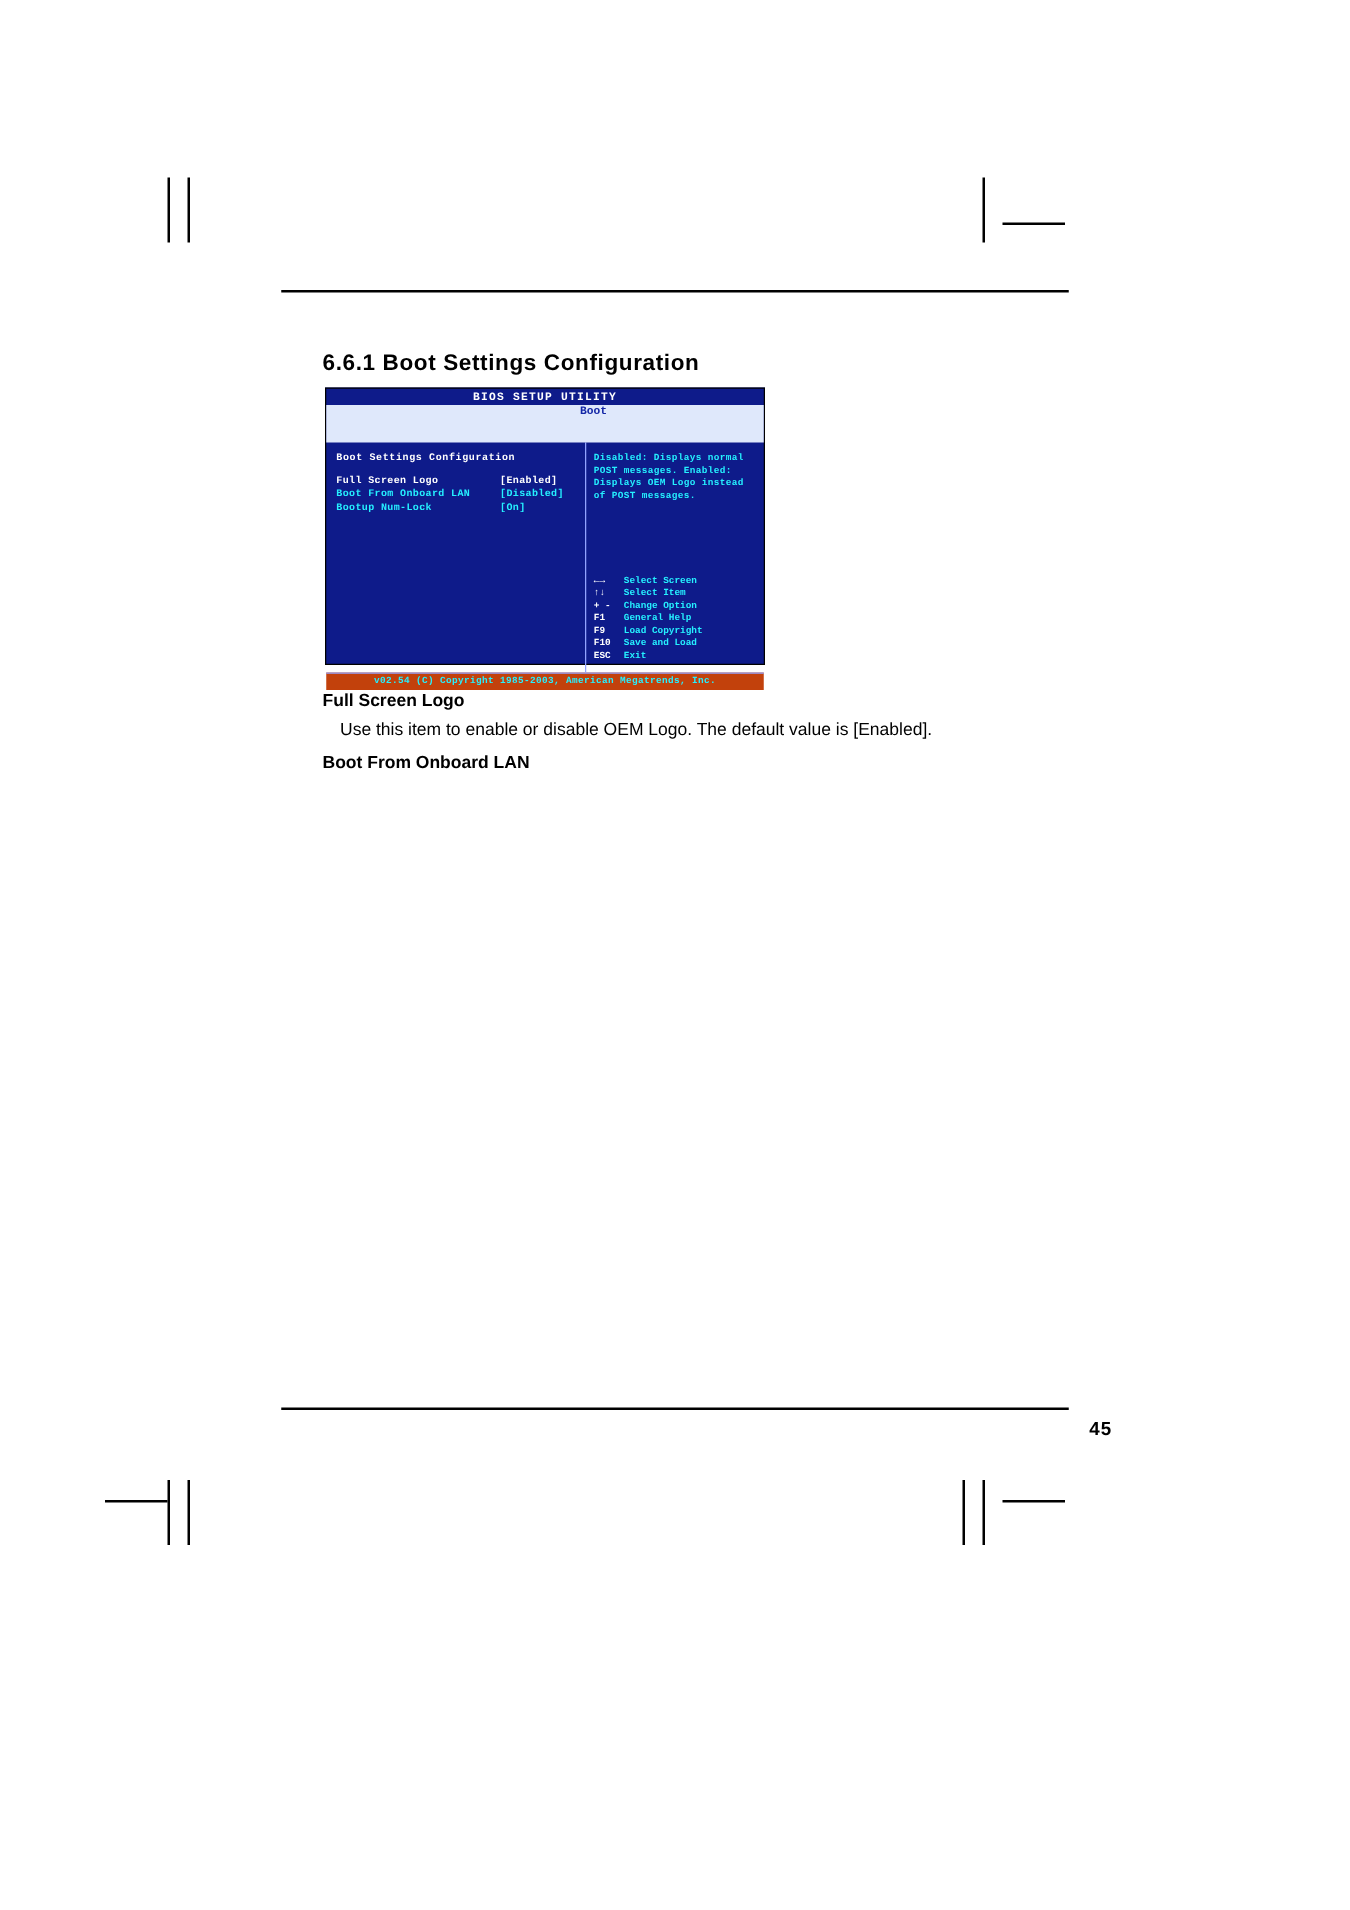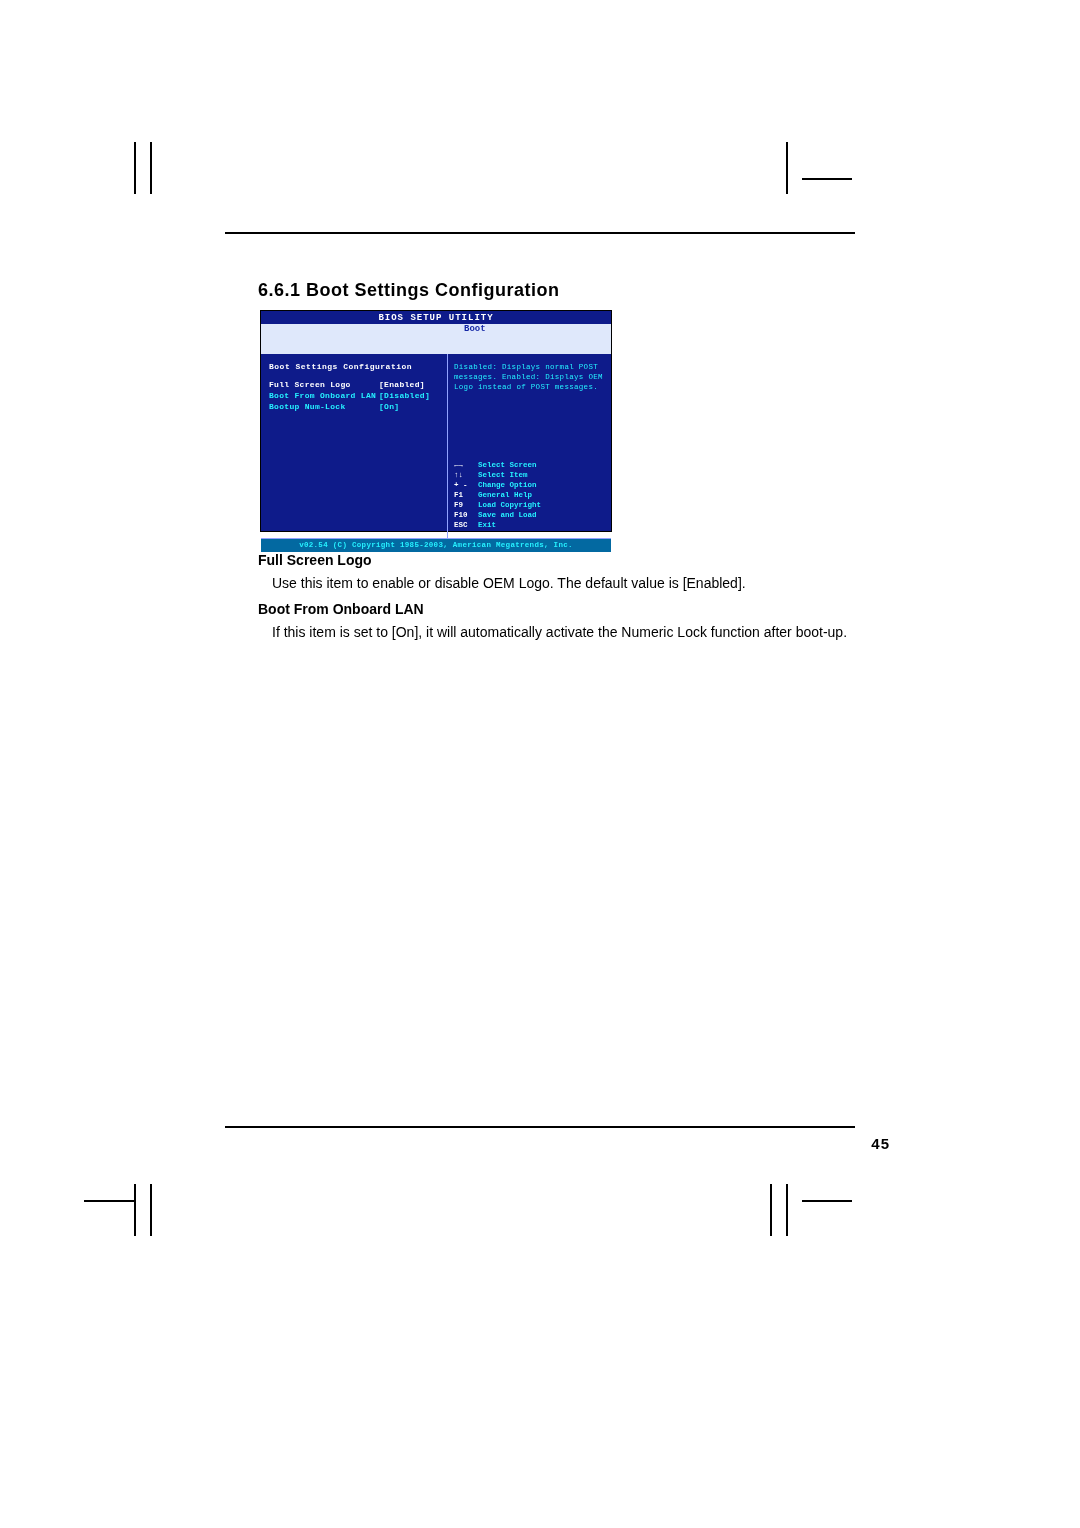--- a/index.html
+++ b/index.html
@@ -68,21 +68,21 @@
   .bios-tab {
     position:absolute; left:200px; top:0;
     font-size:9px; font-weight:bold; color:#1326a6;
     padding:0 3px;
   }
   .bios-body {
     display:flex;
     height:184px;
   }
   .bios-left {
-    width:187px;
+    width:208px;
     border-right:1px solid #92a3ff;
     padding:8px;
     box-sizing:border-box;
   }
   .bios-right {
     flex:1;
     padding:8px 6px;
     box-sizing:border-box;
     display:flex;
     flex-direction:column;
@@ -102,33 +102,33 @@
     line-height:11px;
     letter-spacing:0.3px;
   }
   .bios-row .lbl { flex:1; }
   .bios-row .val { width:60px; }
   .white { color:#ffffff; }
   .cyan { color:#25f0ff; }
   .help {
     color:#25f0ff;
     font-size:7.5px;
-    font-weight:normal;
+    font-weight:bold;
     line-height:10px;
     letter-spacing:0.3px;
   }
   .keys {
     color:#25f0ff;
     font-size:7.5px;
     font-weight:bold;
     line-height:10px;
   }
   .keys .key { color:#ffffff; display:inline-block; width:24px; }
   .bios-footer {
-    background:#0369a1;
+    background:#c2410c;
     text-align:center;
     font-size:7.5px;
     font-weight:bold;
     color:#25f0ff;
     padding:2px 0 3px 0;
     letter-spacing:0.3px;
     border-top:1px solid #92a3ff;
   }
 
   
@@ -200,18 +200,17 @@
         </div>
       </div>
     </div>
     <div class="bios-footer">v02.54 (C) Copyright 1985-2003, American Megatrends, Inc.</div>
   </div>
 
   <div class="explain">
     <div class="item-title">Full Screen Logo</div>
     <div class="item-body">Use this item to enable or disable OEM Logo. The default value is [Enabled].</div>
     <div class="item-title">Boot From Onboard LAN</div>
-    <div class="item-body">If this item is set to [On], it will automatically activate the Numeric Lock function after boot-up.</div>
   </div>
 
   <div class="bot-rule"></div>
   <div class="page-number">45</div>
 </div>
 
 </body></html>

